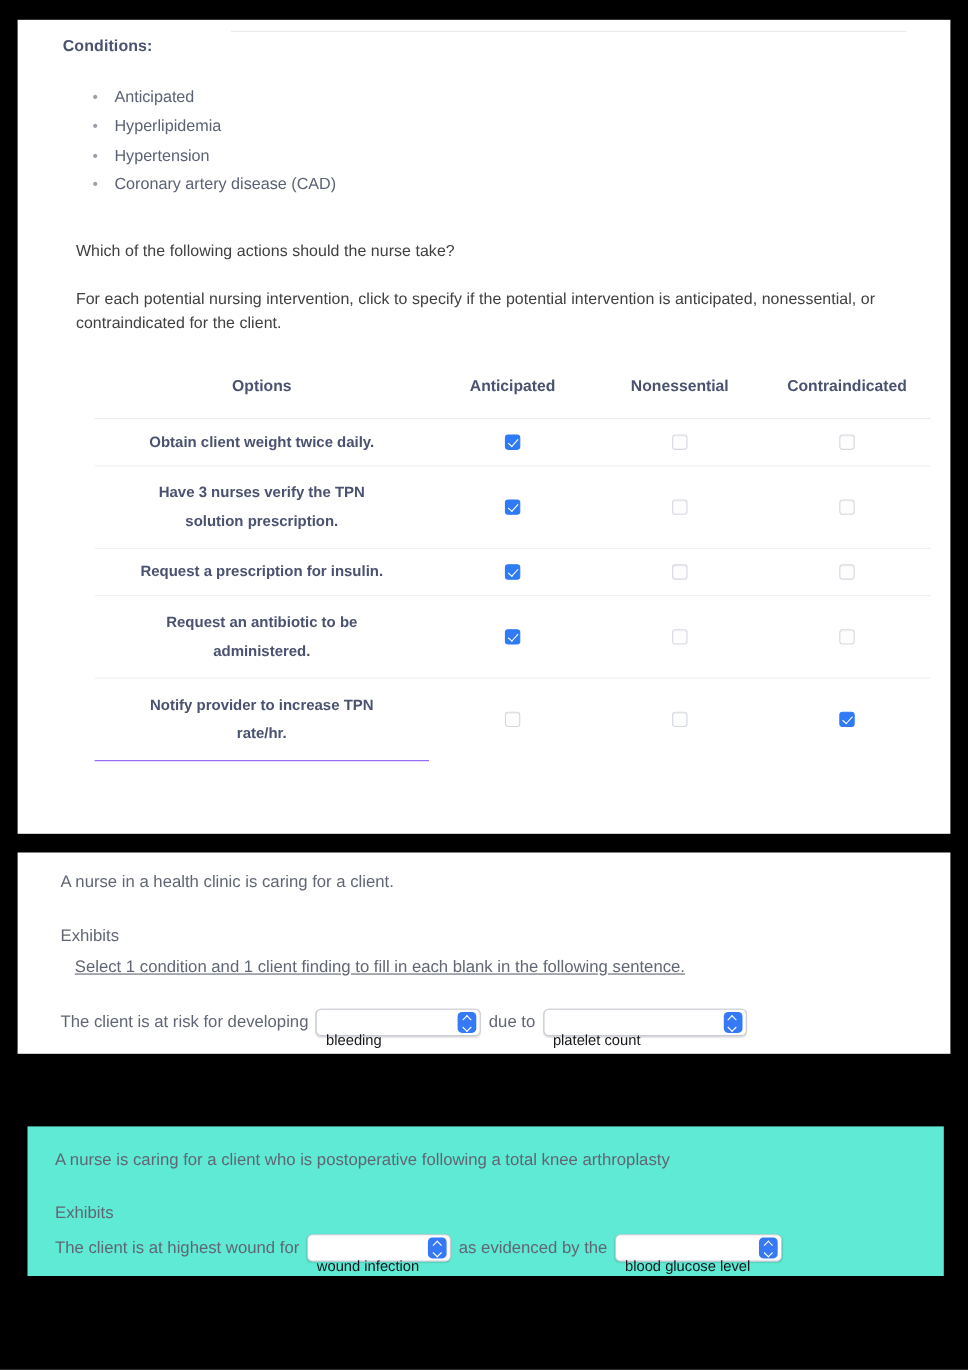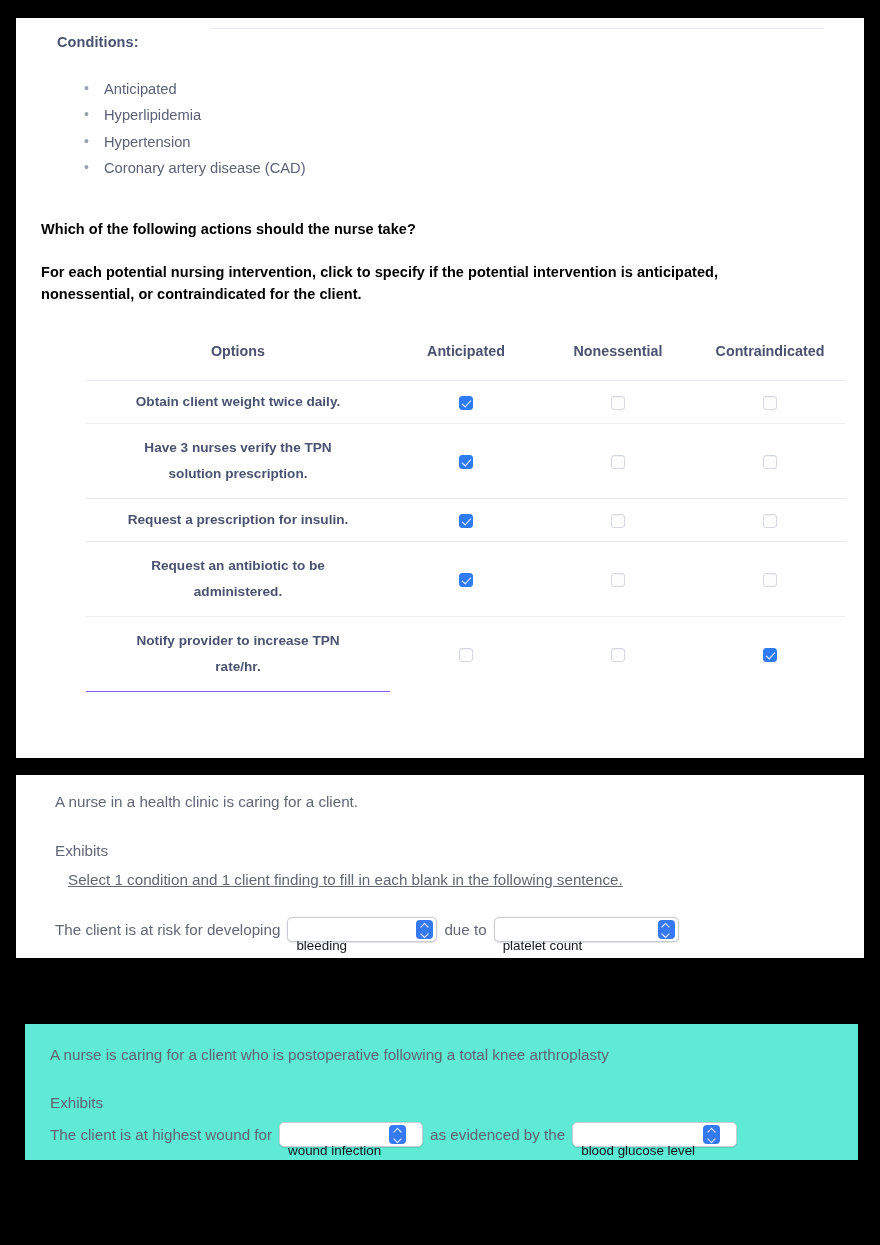--- a/index.html
+++ b/index.html
@@ -73,24 +73,24 @@
     content: "\2022";
     position: absolute;
     left: 8px;
     top: -1px;
     color: #9aa0ae;
     font-size: 14px;
   }
 
   .q-line {
     position: absolute;
-    left: 25px;
+    left: 53px;
     font-size: 14.5px;
-    font-weight: bold;
-    color: #000000;
+    font-weight: normal;
+    color: #404040;
     line-height: 22px;
     letter-spacing: .05px;
   }
   .q-line.q1 { top: 200px; }
   .q-line.q2 { top: 243px; width: 760px; }
 
   
   .matrix {
     position: absolute;
     left: 70px;
@@ -226,21 +226,21 @@
     padding: 0 3px 0 8px;
     margin: 0 7px;
     font-size: 13.4px;
     color: #14161a;
   }
   .msel .msel-label { padding-right: 8px; margin-top: 32px; }
 
   .msel.wide-1 { width: 150px; }
   .msel.wide-2 { width: 185px; }
 
-  .msel.fit { padding-right: 16px; }
+  .msel.fit { padding-right: 3px; }
 
   .stepper {
     flex: 0 0 auto;
     width: 17px;
     height: 19px;
     border-radius: 4px;
     background: #3579f6;
     position: relative;
   }
   .stepper .chev {

